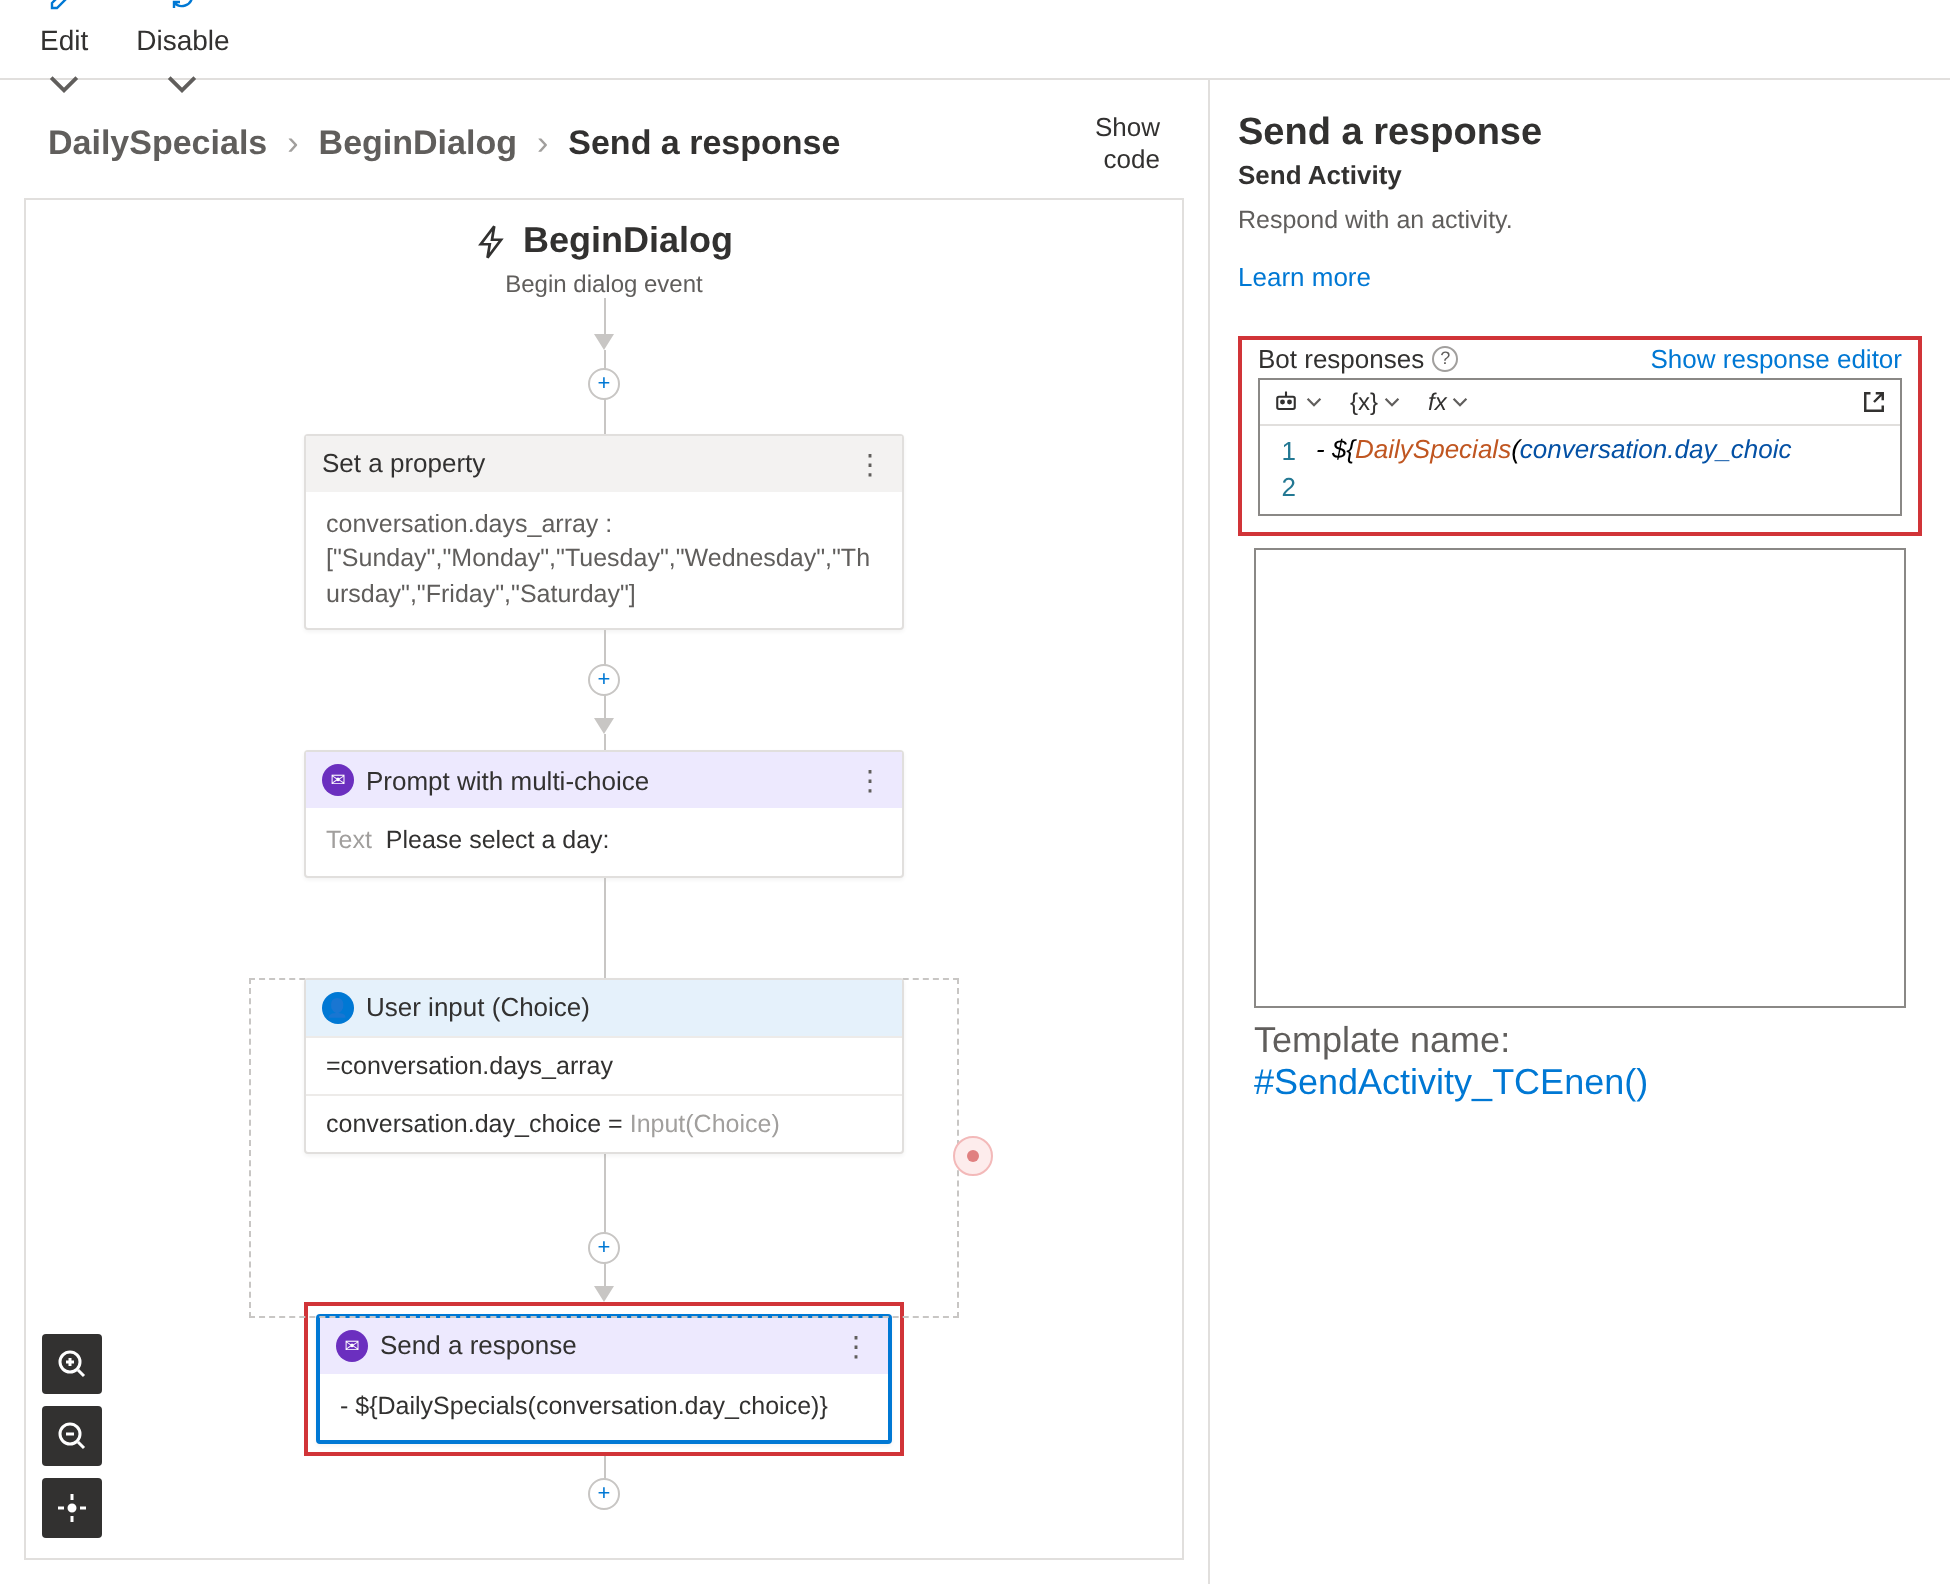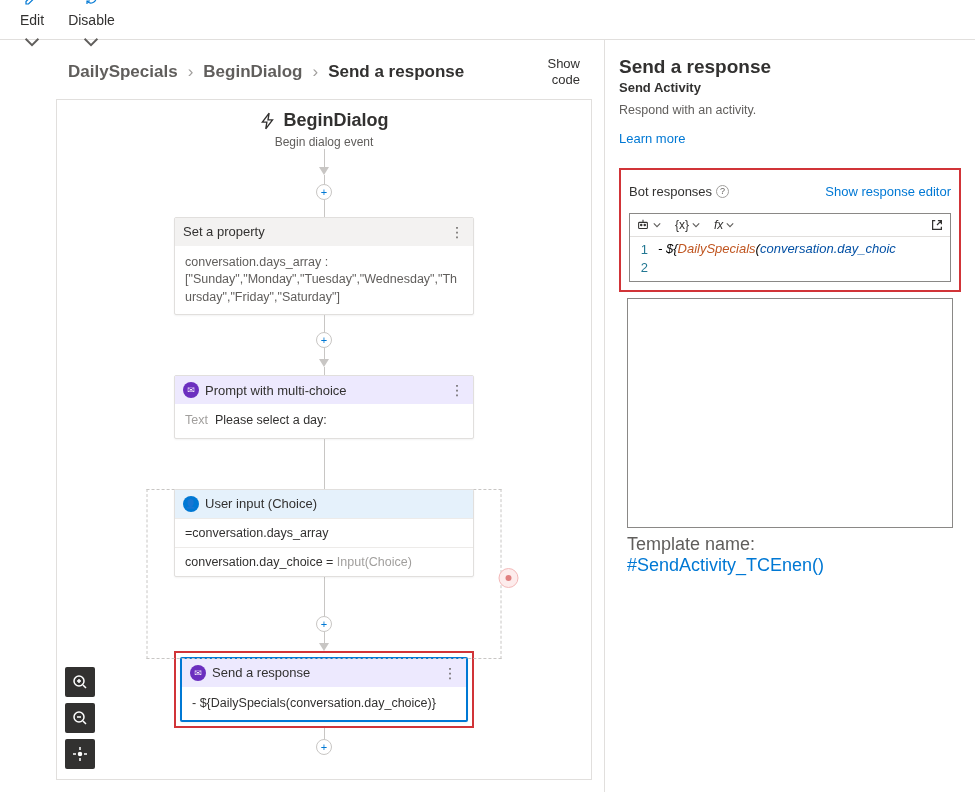--- a/index.html
+++ b/index.html
@@ -5,21 +5,21 @@
     * { margin: 0; padding: 0; box-sizing: border-box; font-family: 'Segoe UI', sans-serif; }
     body { width: 975px; height: 792px; background: #fff; overflow: hidden; font-size: 13px; color: #323130; }
 
     
     .toolbar { height: 40px; border-bottom: 1px solid #e1dfdd; display: flex; align-items: center; padding: 0 20px; gap: 24px; }
     .tb-btn { display: flex; align-items: center; gap: 6px; color: #323130; cursor: pointer; font-size: 14px; flex-direction: column; }
     .tb-btn svg { width: 16px; height: 16px; }
     .chev { width: 10px; height: 10px; }
 
     
-    .layout { display: flex; height: calc(100% - 40px); margin-left: 44px; }
+    .layout { display: flex; height: calc(100% - 40px); }
 
     
     .canvas-pane { flex: 1; display: flex; flex-direction: column; border-right: 1px solid #e1dfdd; min-width: 0; }
     .canvas-header { display: flex; justify-content: space-between; align-items: center; padding: 16px 24px 12px; }
     .breadcrumb { display: flex; align-items: center; gap: 10px; font-size: 17px; font-weight: 600; color: #605e5c; }
     .breadcrumb span:last-child { color: #323130; }
     .bc-sep { color: #a19f9d; font-weight: 400; }
     .show-code { color: #323130; font-size: 13px; text-align: right; line-height: 1.2; cursor: pointer; }
 
     .canvas-wrap { flex: 1; border: 1px solid #e1dfdd; margin: 0 12px 12px 12px; position: relative; overflow-y: scroll; overflow-x: hidden; background: #fff; }
@@ -65,21 +65,21 @@
     .zoom-btn svg { width: 16px; height: 16px; }
 
     
     .details { width: 370px; padding: 16px 14px 14px 14px; overflow-y: auto; }
     .details h1 { font-size: 19px; font-weight: 600; }
     .details .kind { font-size: 13px; font-weight: 600; color: #323130; margin-top: 2px; }
     .details .desc { font-size: 12.5px; color: #605e5c; margin-top: 8px; }
     .details .learn { color: #0078d4; font-size: 13px; margin-top: 14px; display: inline-block; cursor: pointer; }
 
     .panel-outer { border: 2px solid #d13438; padding: 0; margin-top: 22px; }
-    .panel-top { display: flex; justify-content: space-between; align-items: flex-end; padding: 14px 8px; }
+    .panel-top { display: flex; justify-content: space-between; align-items: flex-end; padding: 2px 8px; }
     .panel-top .lbl { font-size: 13px; color: #323130; display: flex; align-items: center; gap: 4px; }
     .panel-top .lbl .q { width: 13px; height: 13px; border: 1px solid #a19f9d; border-radius: 50%; font-size: 9px; text-align: center; line-height: 11px; color: #605e5c; }
     .panel-link { color: #0078d4; font-size: 13px; cursor: pointer; }
 
     .editor { border: 1px solid #8a8886; margin: 0 8px 8px 8px; }
     .ed-toolbar { display: flex; align-items: center; justify-content: space-between; padding: 4px 6px; border-bottom: 1px solid #e1dfdd; }
     .ed-tools { display: flex; gap: 14px; align-items: center; }
     .ed-tool { display: flex; align-items: center; gap: 3px; font-size: 12px; color: #323130; cursor: pointer; }
     .ed-tool .tchev { width: 8px; height: 8px; }
     .popout { width: 14px; height: 14px; cursor: pointer; color: #323130; }

